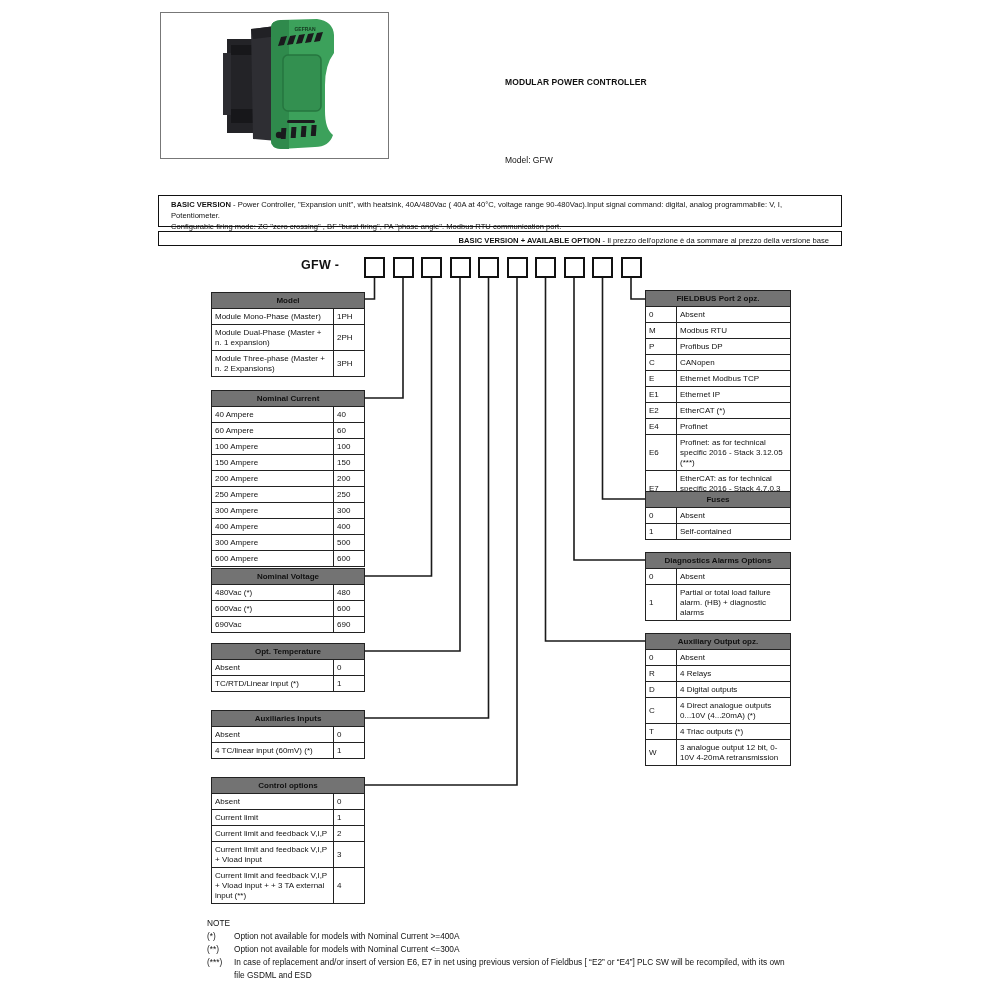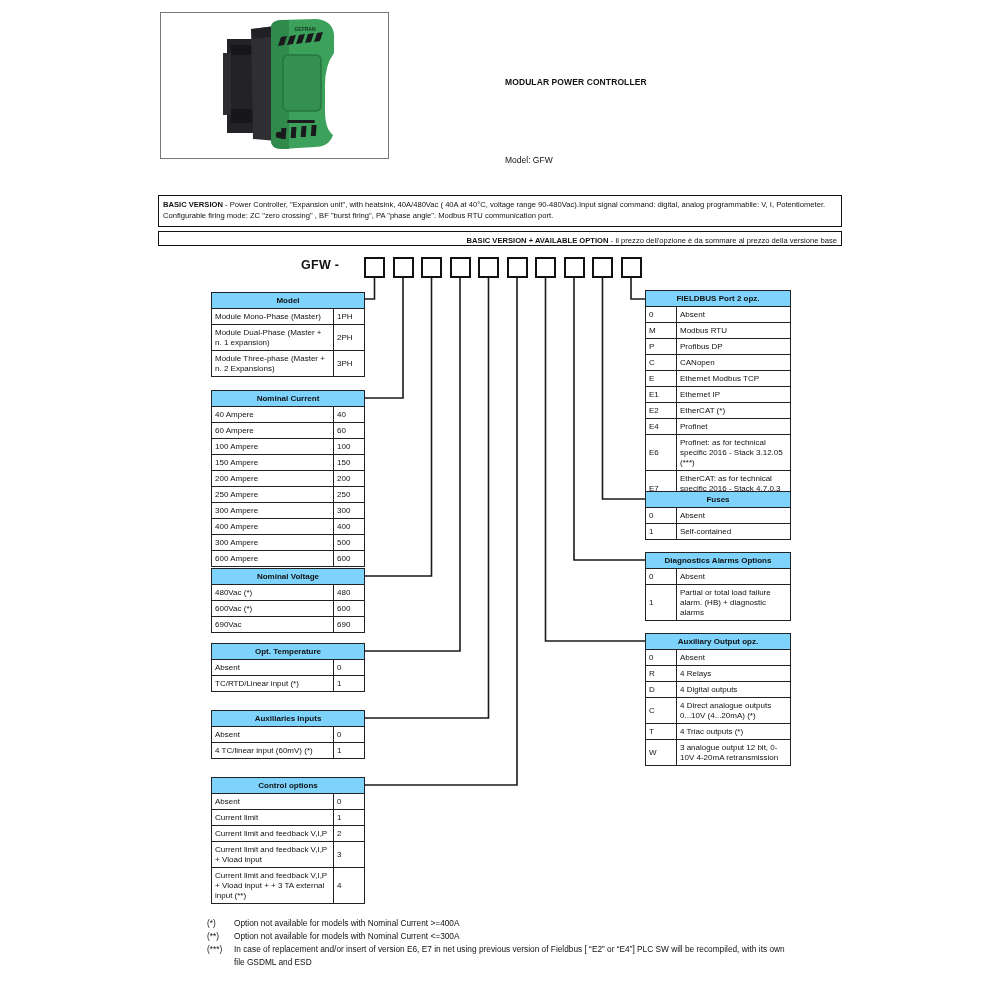--- a/index.html
+++ b/index.html
@@ -9,39 +9,39 @@
 
   
   .photo-frame{left:160px;top:12px;width:227px;height:145px;border:1px solid #777;background:#fff;}
 
   
   .product-title{left:505px;top:77px;font-size:8.5px;font-weight:bold;letter-spacing:.1px;}
   .model-label{left:505px;top:155px;font-size:8.5px;}
 
   
   .bar{left:158px;width:684px;border:1px solid #111;background:#fff;
-       font-size:7.6px;line-height:11px;padding:3px 4px;box-sizing:border-box;}
+       font-size:7.6px;line-height:11px;padding:3px 12px;box-sizing:border-box;}
   .bar1{top:195px;height:32px;}
   .bar2{top:231px;height:15px;text-align:right;}
   .bar b{font-weight:bold;}
 
   
   .gfw-prefix{left:301px;top:258px;font-size:12.5px;font-weight:bold;letter-spacing:.3px;}
   .code-box{position:absolute;top:257px;width:17px;height:17px;border:2px solid #111;background:#fff;}
 
   
   .conn{left:0;top:0;pointer-events:none;}
 
   
   .tbl{box-sizing:border-box;}
   .tbl-left{left:211px;width:154px;}
   .tbl-right{left:645px;width:146px;}
   .opt-table{border-collapse:collapse;width:100%;font-size:8px;line-height:10px;
              border:1.5px solid #222;background:#fff;}
-  .opt-table th{background:#7dd3fc;border:1px solid #222;font-size:8px;font-weight:bold;
+  .opt-table th{background:#737373;border:1px solid #222;font-size:8px;font-weight:bold;
                 padding:2.5px 3px;text-align:center;height:10px;}
   .opt-table td{border:1px solid #222;padding:2.5px 3px;vertical-align:middle;height:10px;}
   .cell-code{width:24px;}
 
   
   .notes{left:207px;top:917px;width:585px;font-size:8.3px;line-height:13px;}
   .notes .note-title{font-weight:normal;}
   .note-row{display:flex;}
   .note-mark{width:27px;flex:0 0 27px;}
   .note-text{flex:1;}
@@ -395,20 +395,21 @@
           </tr>
           <tr>
             <td class="cell-code">W</td>
             <td class="cell-label">3 analogue output 12 bit, 0-10V 4-20mA retransmission</td>
           </tr>
         </tbody>
       </table>
     </div>
 
   <div class="abs notes">
+    <div class="note-title">NOTE</div>
     <div id="note-items">
         <div class="note-row">
           <div class="note-mark">(*)</div>
           <div class="note-text">Option not available for models with  Nominal Current  &gt;=400A</div>
         </div>
         <div class="note-row">
           <div class="note-mark">(**)</div>
           <div class="note-text">Option not available for models with  Nominal Current  &lt;=300A</div>
         </div>
         <div class="note-row">

